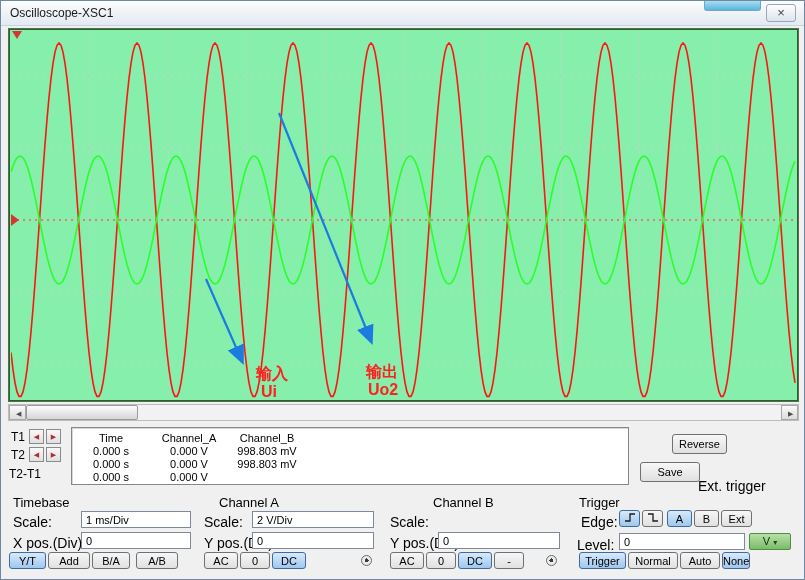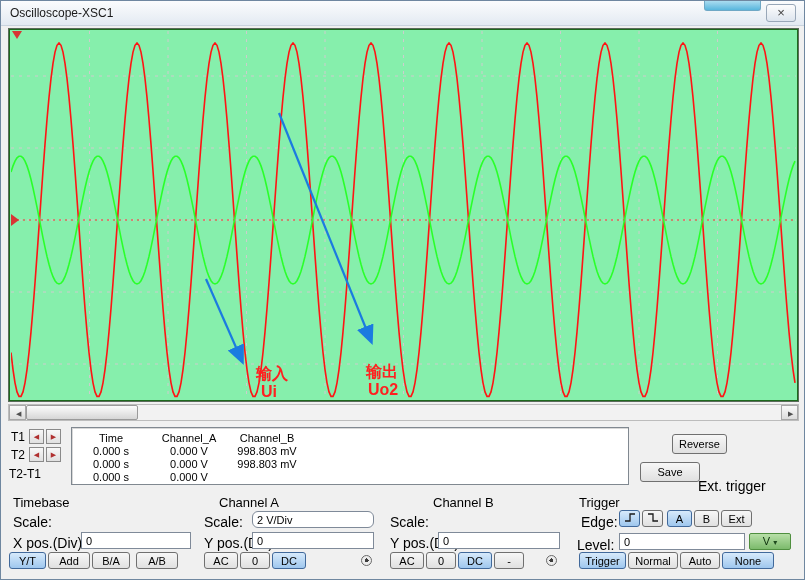--- a/index.html
+++ b/index.html
@@ -111,30 +111,31 @@
       <span class="mcell">0.000 s</span><span class="mcell">0.000 V</span><span class="mcell"></span>
     </div>
   </div>
 
   <button class="btn" style="left:639px;top:433px;width:55px;height:20px;line-height:18px;margin-left:32px;">Reverse</button>
   <button class="btn" style="left:639px;top:461px;width:60px;height:20px;line-height:18px;">Save</button>
   <span class="lab" style="left:697px;top:477px;">Ext. trigger</span>
 
   <span class="gtitle" style="left:12px;top:494px;">Timebase</span>
   <span class="lab" style="left:12px;top:513px;">Scale:</span>
+  <input class="tb" style="left: 80px; top: 510px; width: 110px;" value="1 ms/Div">
   <span class="lab" style="left:12px;top:534px;">X pos.(Div):</span>
   <input class="tb" style="left: 80px; top: 531px; width: 110px;" value="0">
   <button class="btn sel" style="left:8px;top:551px;width:37px;">Y/T</button>
   <button class="btn" style="left:47px;top:551px;width:42px;">Add</button>
   <button class="btn" style="left:91px;top:551px;width:38px;">B/A</button>
   <button class="btn" style="left:135px;top:551px;width:42px;">A/B</button>
 
   <span class="gtitle" style="left:218px;top:494px;">Channel A</span>
   <span class="lab" style="left:203px;top:513px;">Scale:</span>
-  <input class="tb" style="left: 251px; top: 510px; width: 122px; border-radius: 6px;" value="2 V/Div">
+  <input class="tb" style="left: 251px; top: 510px; width: 122px;" value="2 V/Div">
   <span class="lab" style="left:203px;top:534px;">Y pos.(Div):</span>
   <input class="tb" style="left: 251px; top: 531px; width: 122px;" value="0">
   <button class="btn" style="left:203px;top:551px;width:34px;">AC</button>
   <button class="btn" style="left:239px;top:551px;width:30px;">0</button>
   <button class="btn sel" style="left:271px;top:551px;width:34px;">DC</button>
   <span class="term" style="left:360px;top:554px;"></span>
 
   <span class="gtitle" style="left:389px;top:494px;margin-left:43px;">Channel B</span>
   <span class="lab" style="left:389px;top:513px;">Scale:</span>
   <span class="lab" style="left:389px;top:534px;">Y pos.(Div):</span>
@@ -158,15 +159,15 @@
   <button class="btn" style="left:720px;top:509px;width:31px;">Ext</button>
   <span class="lab" style="left:552px;top:536px;padding-left:24px;">Level:</span>
   <input class="tb" style="left: 618px; top: 532px; width: 126px;" value="0">
   <div id="unit-box">
     <span>V</span>
     <span class="dd">▾</span>
   </div>
   <button class="btn sel" style="left:578px;top:551px;width:47px;">Trigger</button>
   <button class="btn" style="left:627px;top:551px;width:50px;">Normal</button>
   <button class="btn" style="left:679px;top:551px;width:40px;">Auto</button>
-  <button class="btn sel" style="left:721px;top:551px;width:52px;">None</button>
+  <button class="btn sel" style="left:721px;top:551px;width:28px;">None</button>
 
 </div>
 
 </body></html>

